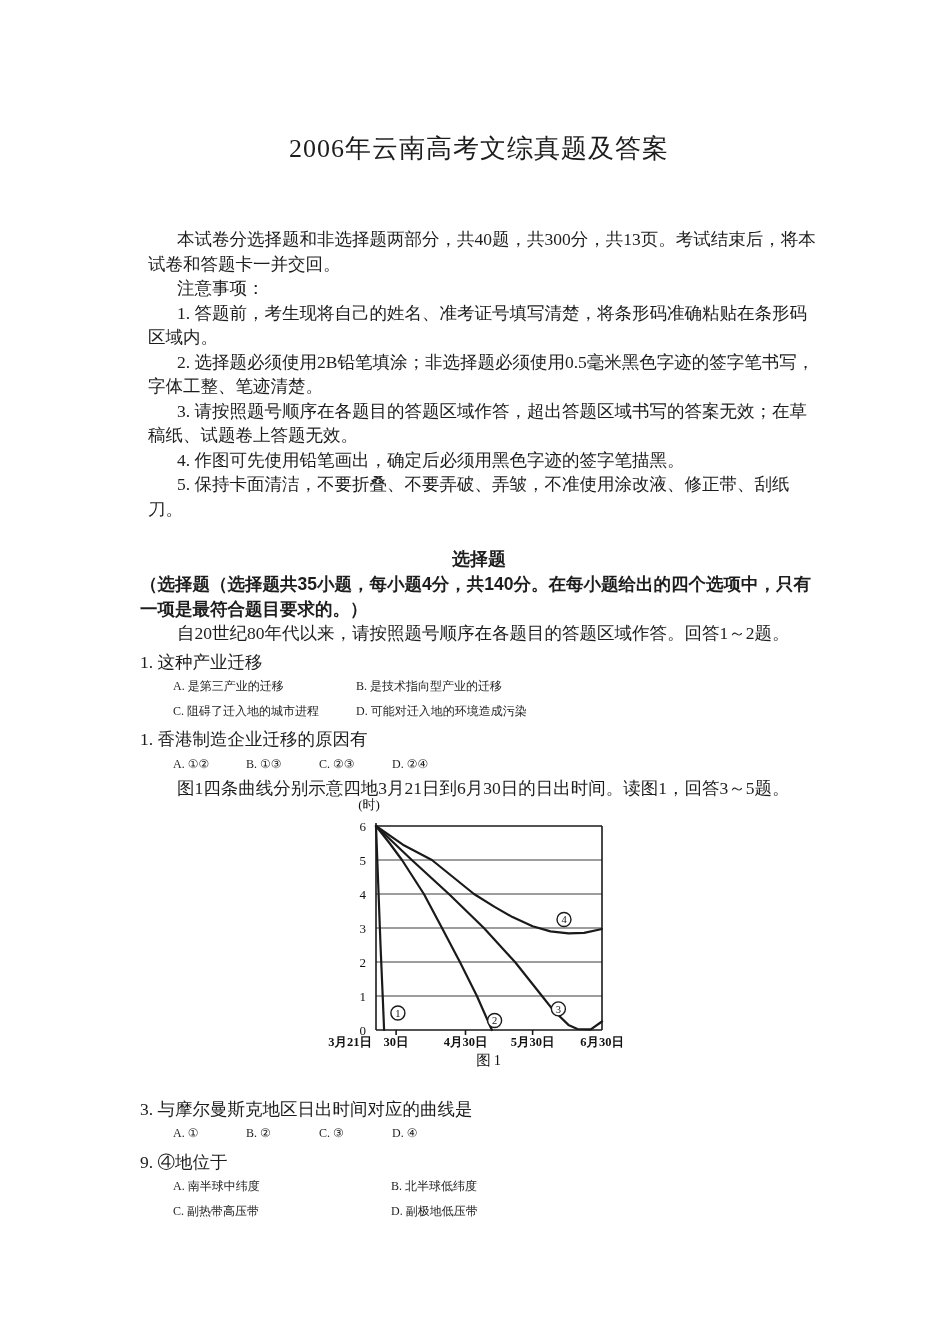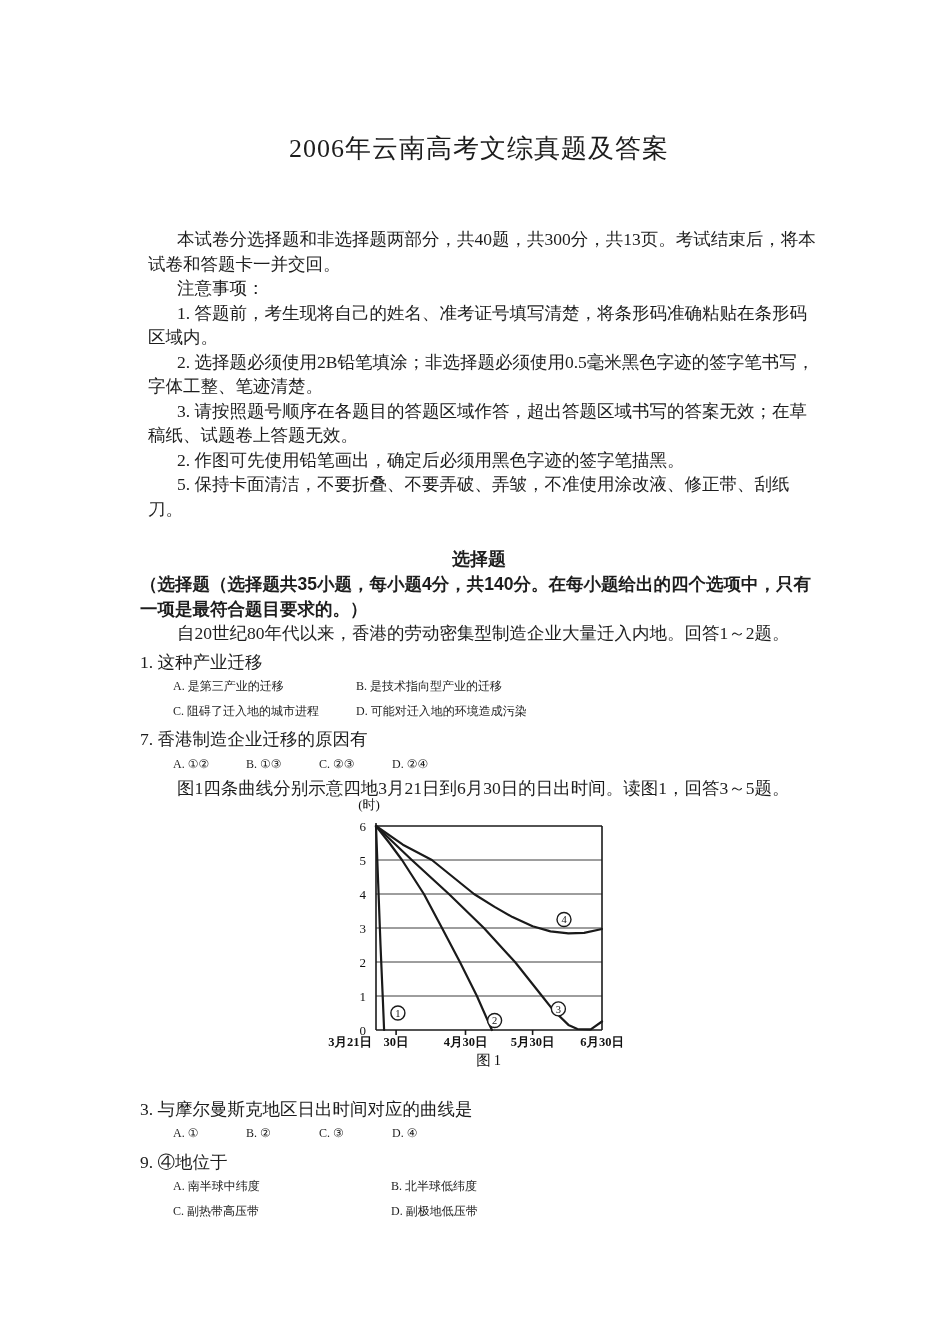--- a/index.html
+++ b/index.html
@@ -38,39 +38,39 @@
 <div class="page">
   <div class="content">
 
     <h1 class="title">2006年云南高考文综真题及答案</h1>
 
     <p class="para indent p1">本试卷分选择题和非选择题两部分，共40题，共300分，共13页。考试结束后，将本试卷和答题卡一并交回。</p>
     <p class="para indent">注意事项：</p>
     <p class="para indent">1. 答题前，考生现将自己的姓名、准考证号填写清楚，将条形码准确粘贴在条形码区域内。</p>
     <p class="para indent">2. 选择题必须使用2B铅笔填涂；非选择题必须使用0.5毫米黑色字迹的签字笔书写，字体工整、笔迹清楚。</p>
     <p class="para indent">3. 请按照题号顺序在各题目的答题区域作答，超出答题区域书写的答案无效；在草稿纸、试题卷上答题无效。</p>
-    <p class="para indent">2. 作图可先使用铅笔画出，确定后必须用黑色字迹的签字笔描黑。</p>
+    <p class="para indent">4. 作图可先使用铅笔画出，确定后必须用黑色字迹的签字笔描黑。</p>
     <p class="para indent">5. 保持卡面清洁，不要折叠、不要弄破、弄皱，不准使用涂改液、修正带、刮纸刀。</p>
 
     <h2 class="sec">选择题</h2>
     <p class="para instr">（选择题（选择题共35小题，每小题4分，共140分。在每小题给出的四个选项中，只有一项是最符合题目要求的。）</p>
-    <p class="para indent">自20世纪80年代以来，香港的劳动密集型制造企业大量迁入内地。回答1～2题。</p>
+    <p class="para indent">自20世纪80年代以来，请按照题号顺序在各题目的答题区域作答。回答1～2题。</p>
 
     <div class="q">
       <p class="para">1. 这种产业迁移</p>
       <div class="opt-row">
         <span class="cell w183">A. 是第三产业的迁移</span><span>B. 是技术指向型产业的迁移</span>
       </div>
       <div class="opt-row">
         <span class="cell w183">C. 阻碍了迁入地的城市进程</span><span>D. 可能对迁入地的环境造成污染</span>
       </div>
     </div>
 
     <div class="q">
-      <p class="para">7. 香港制造企业迁移的原因有</p>
+      <p class="para">1. 香港制造企业迁移的原因有</p>
       <div class="opt-row">
         <span class="cell w73">A. ①②</span><span class="cell w73">B. ①③</span><span class="cell w73">C. ②③</span><span>D. ②④</span>
       </div>
     </div>
 
     <p class="para indent">图1四条曲线分别示意四地3月21日到6月30日的日出时间。读图1，回答3～5题。</p>
 
     <div class="figure">
       <svg id="sunrise-chart" width="330" height="290" viewBox="0 0 330 290" xmlns="http://www.w3.org/2000/svg">
           <line class="grid" x1="70" y1="201" x2="296" y2="201"></line>

